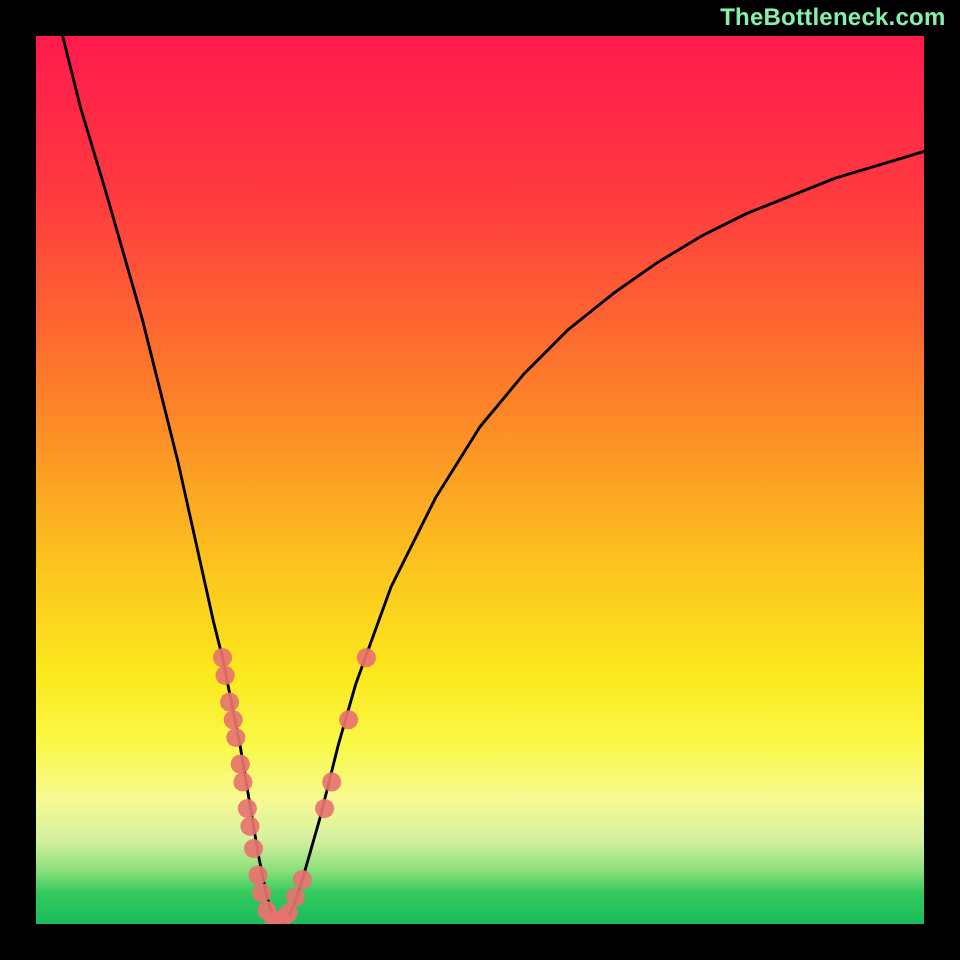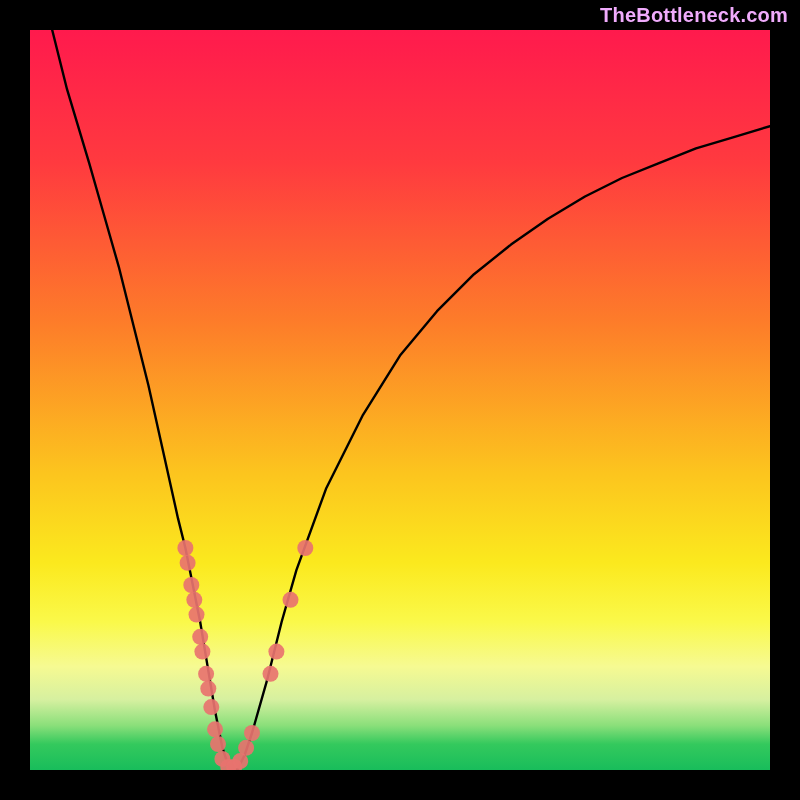--- a/index.html
+++ b/index.html
@@ -1,17 +1,17 @@
 <!DOCTYPE html>
 <html><head>
 <meta charset="utf-8">
 <style>
   html, body { margin: 0; padding: 0; width: 800px; height: 800px; background: #000; overflow: hidden; }
   #frame { position: absolute; left: 0; top: 0; width: 800px; height: 800px; background: #000; }
-  #watermark { position: absolute; top: 4px; right: 12px; font: 600 20px Arial, sans-serif; color: #f0abfc; letter-spacing: 0.2px; }
+  #watermark { position: absolute; top: 4px; right: 12px; font: 600 20px Arial, sans-serif; color: #86efac; letter-spacing: 0.2px; }
   svg { display: block; }
 </style>
 </head>
 <body>
 
 <div id="frame">
   <div id="watermark">TheBottleneck.com</div>
   <svg id="plot" width="800" height="800">
       <defs>
         <linearGradient id="bg" x1="0" y1="0" x2="0" y2="1">

